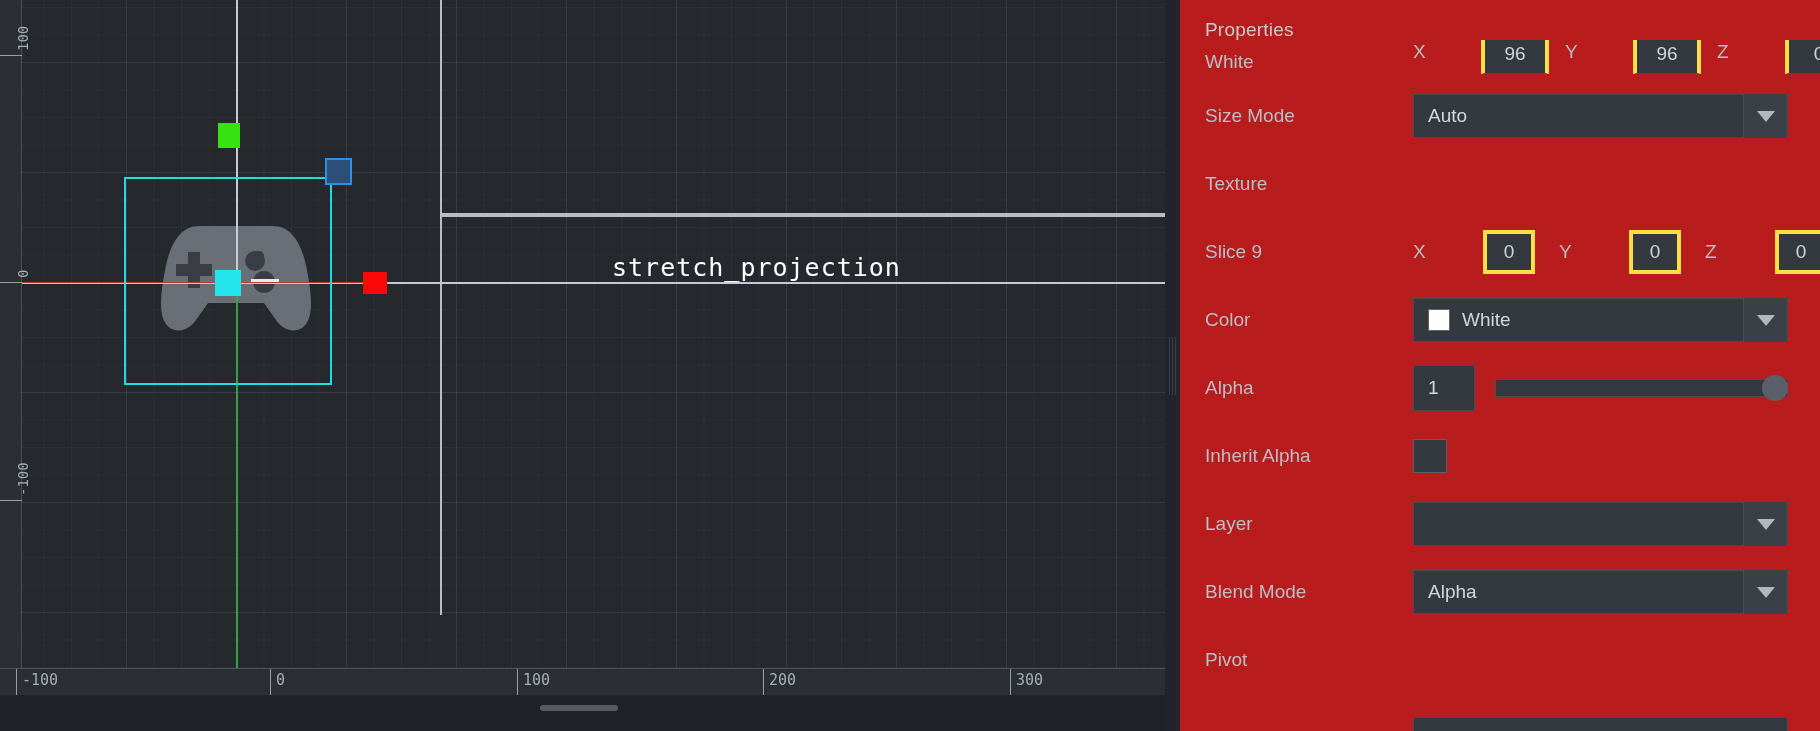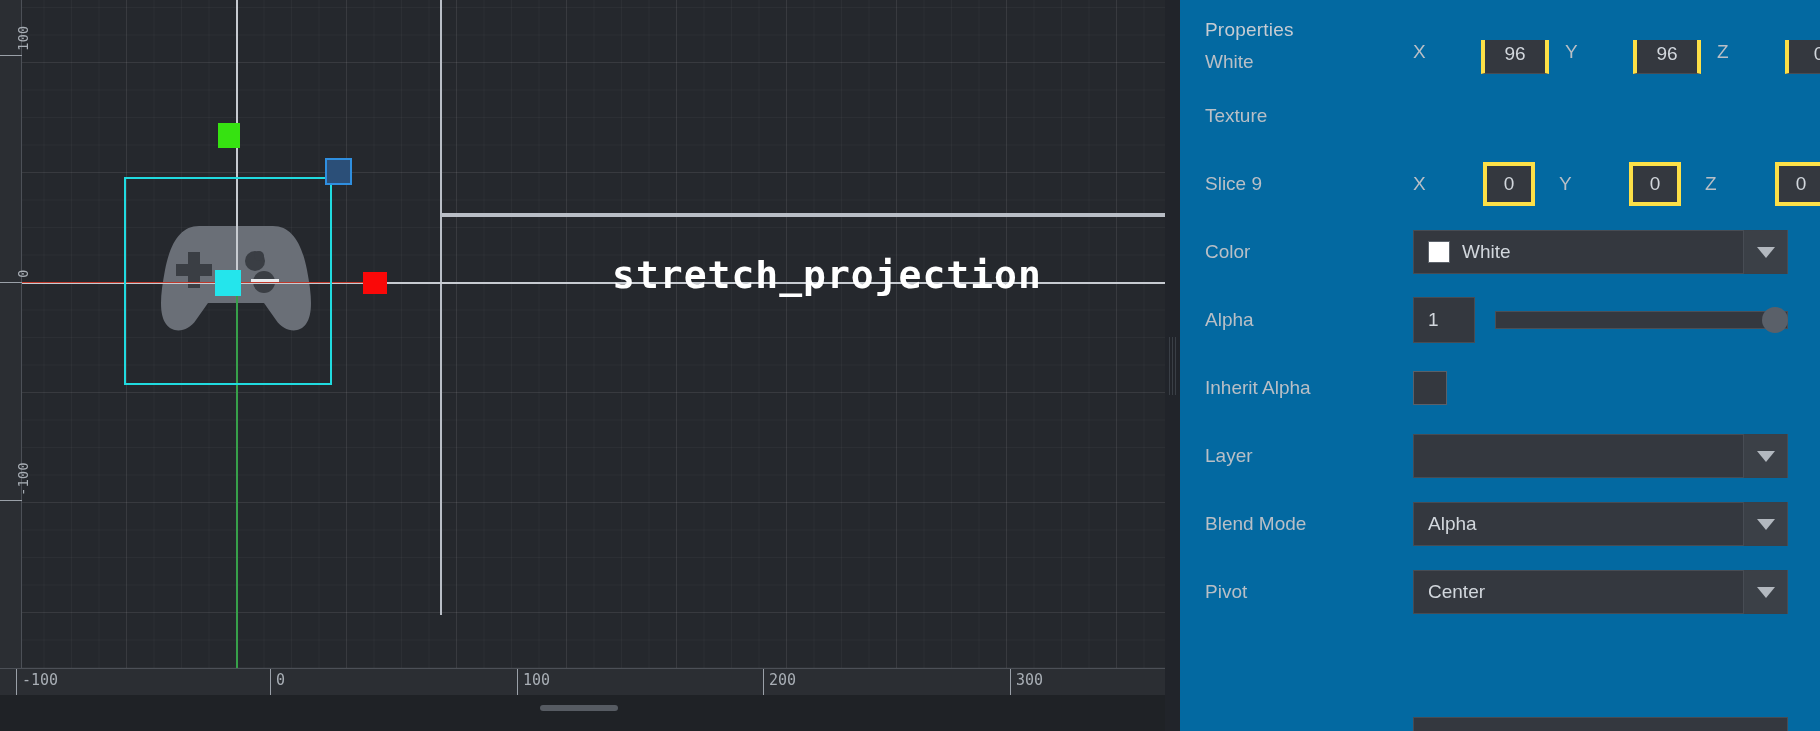--- a/index.html
+++ b/index.html
@@ -138,22 +138,22 @@
     border: 2px solid #b9bec6;
     border-bottom: none;
     z-index: 6;
   }
 
   
   .node-label {
     position: absolute;
     left: 612px; top: 253px;
     font-family: "DejaVu Sans Mono", monospace;
-    font-size: 38px;
-    font-weight: bold;
+    font-size: 25px;
+    font-weight: normal;
     letter-spacing: 1px;
     color: #ffffff;
     z-index: 10;
     white-space: nowrap;
   }
 
   
   .gamepad {
     position: absolute;
     left: 152px; top: 208px;
@@ -230,21 +230,21 @@
       repeating-linear-gradient(to right,
         #3a3f46 0px, #3a3f46 1px,
         transparent 1px, transparent 3px);
   }
 
   
   .inspector {
     position: relative;
     flex: 1 1 auto;
     height: 731px;
-    background: #0369a1;
+    background: #b91c1c;
     overflow: hidden;
   }
 
   .insp-title {
     position: absolute;
     left: 25px; top: 19px;
     font-size: 19px;
     color: #c6cbd2;
     letter-spacing: .2px;
   }
@@ -518,20 +518,31 @@
           <span class="axis-tag">Y</span>
           <div class="num-field">96</div>
           <span class="axis-tag">Z</span>
           <div class="num-field last">0</div>
         </div>
       </div>
     </div>
 
     <div class="rows" style="top:82px;">
 
+      <div class="prop-row">
+        <div class="prop-label">Size Mode</div>
+        <div class="prop-ctl">
+          <div class="select">
+            <div class="sel-text">Auto</div>
+            <div class="sel-arrow">
+              <div class="caret"></div>
+            </div>
+          </div>
+        </div>
+      </div>
 
       <div class="prop-row">
         <div class="prop-label">Texture</div>
       </div>
 
       <div class="prop-row">
         <div class="prop-label">Slice 9</div>
         <div class="prop-ctl">
           <div class="num-group">
             <span class="axis-tag">X</span>
@@ -596,28 +607,20 @@
             <div class="sel-text">Alpha</div>
             <div class="sel-arrow">
               <div class="caret"></div>
             </div>
           </div>
         </div>
       </div>
 
       <div class="prop-row">
         <div class="prop-label">Pivot</div>
-        <div class="prop-ctl">
-          <div class="select">
-            <div class="sel-text">Center</div>
-            <div class="sel-arrow">
-              <div class="caret"></div>
-            </div>
-          </div>
-        </div>
       </div>
 
     </div>
 
     <div class="clip-row">
       <div class="stub"></div>
     </div>
 
   </div>
 </div>

